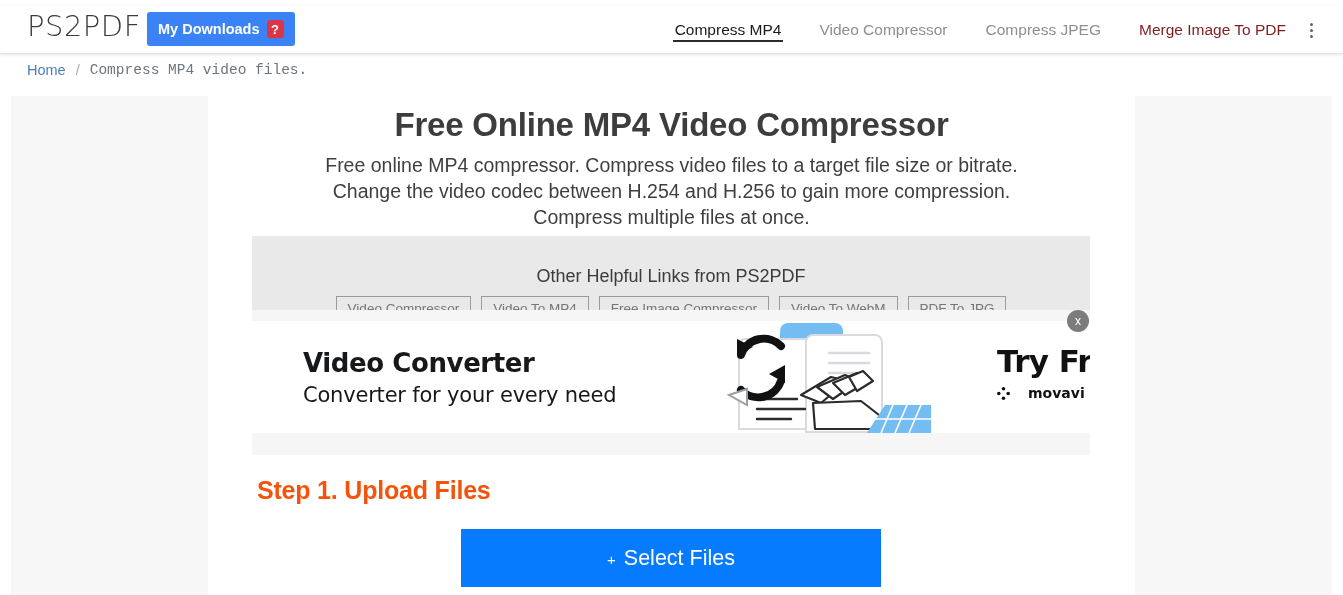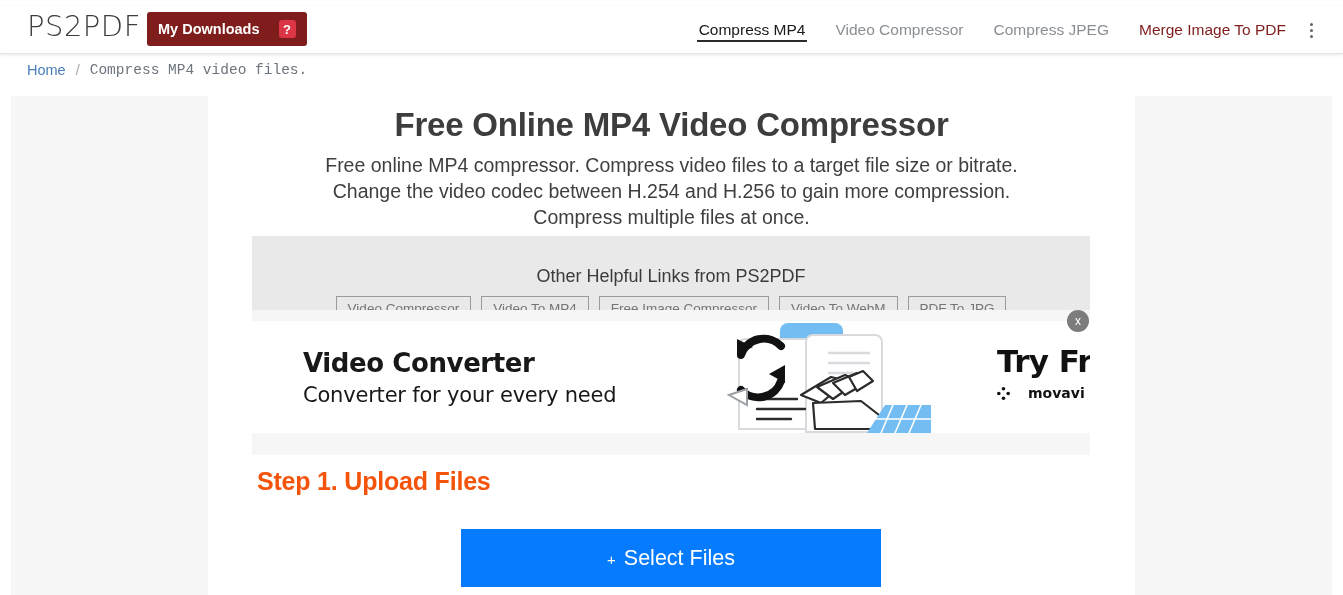--- a/index.html
+++ b/index.html
@@ -24,40 +24,40 @@
     position: absolute; left: 27px; top: 3px;
     font-family: "DejaVu Sans", sans-serif;
     font-weight: 300;
     font-size: 29px;
     letter-spacing: .5px;
     color: #3c3c3c;
   }
   .downloads-btn {
     position: absolute; left: 147px; top: 6px;
     height: 34px;
-    background: #7f1d1d;
+    background: #3b82f6;
     color: #fff;
     border: none; border-radius: 3px;
     padding: 0 11px;
-    display: flex; align-items: center; gap: 19px;
+    display: flex; align-items: center; gap: 7px;
     font-size: 14.5px; font-weight: bold;
     font-family: "Liberation Sans", sans-serif;
     cursor: pointer;
   }
   .badge-q {
     display: inline-flex; align-items: center; justify-content: center;
     width: 17px; height: 18px;
     background: #dc3545; color: #fff;
     border-radius: 3px;
     font-size: 13px; font-weight: bold;
     line-height: 1;
   }
   .nav {
     position: absolute; right: 46px; top: 0; height: 48px;
-    display: flex; align-items: center; gap: 8px;
+    display: flex; align-items: center; gap: 16px;
   }
   .nav-item {
     font-size: 15.5px;
     color: #8a8f94;
     padding: 0 11px;
     position: relative;
     cursor: pointer;
     white-space: nowrap;
     line-height: 48px;
   }
@@ -188,21 +188,21 @@
     font-size: 12px; cursor: pointer; z-index: 6;
   }
   .ad-bottom-strip {
     position: absolute; top: 337px; left: 44px;
     width: 838px; height: 22px;
     background: #f6f6f6;
   }
 
   
   .step-title {
-    position: absolute; top: 371px; left: 49px;
+    position: absolute; top: 380px; left: 49px;
     font-size: 25px; font-weight: bold; color: #f4530c;
     letter-spacing: -.2px;
   }
   .select-files-btn {
     position: absolute; top: 433px; left: 253px;
     width: 420px; height: 58px;
     background: #067bfd;
     color: #fff; border: none;
     font-size: 21.5px;
     font-family: "Liberation Sans", sans-serif;

